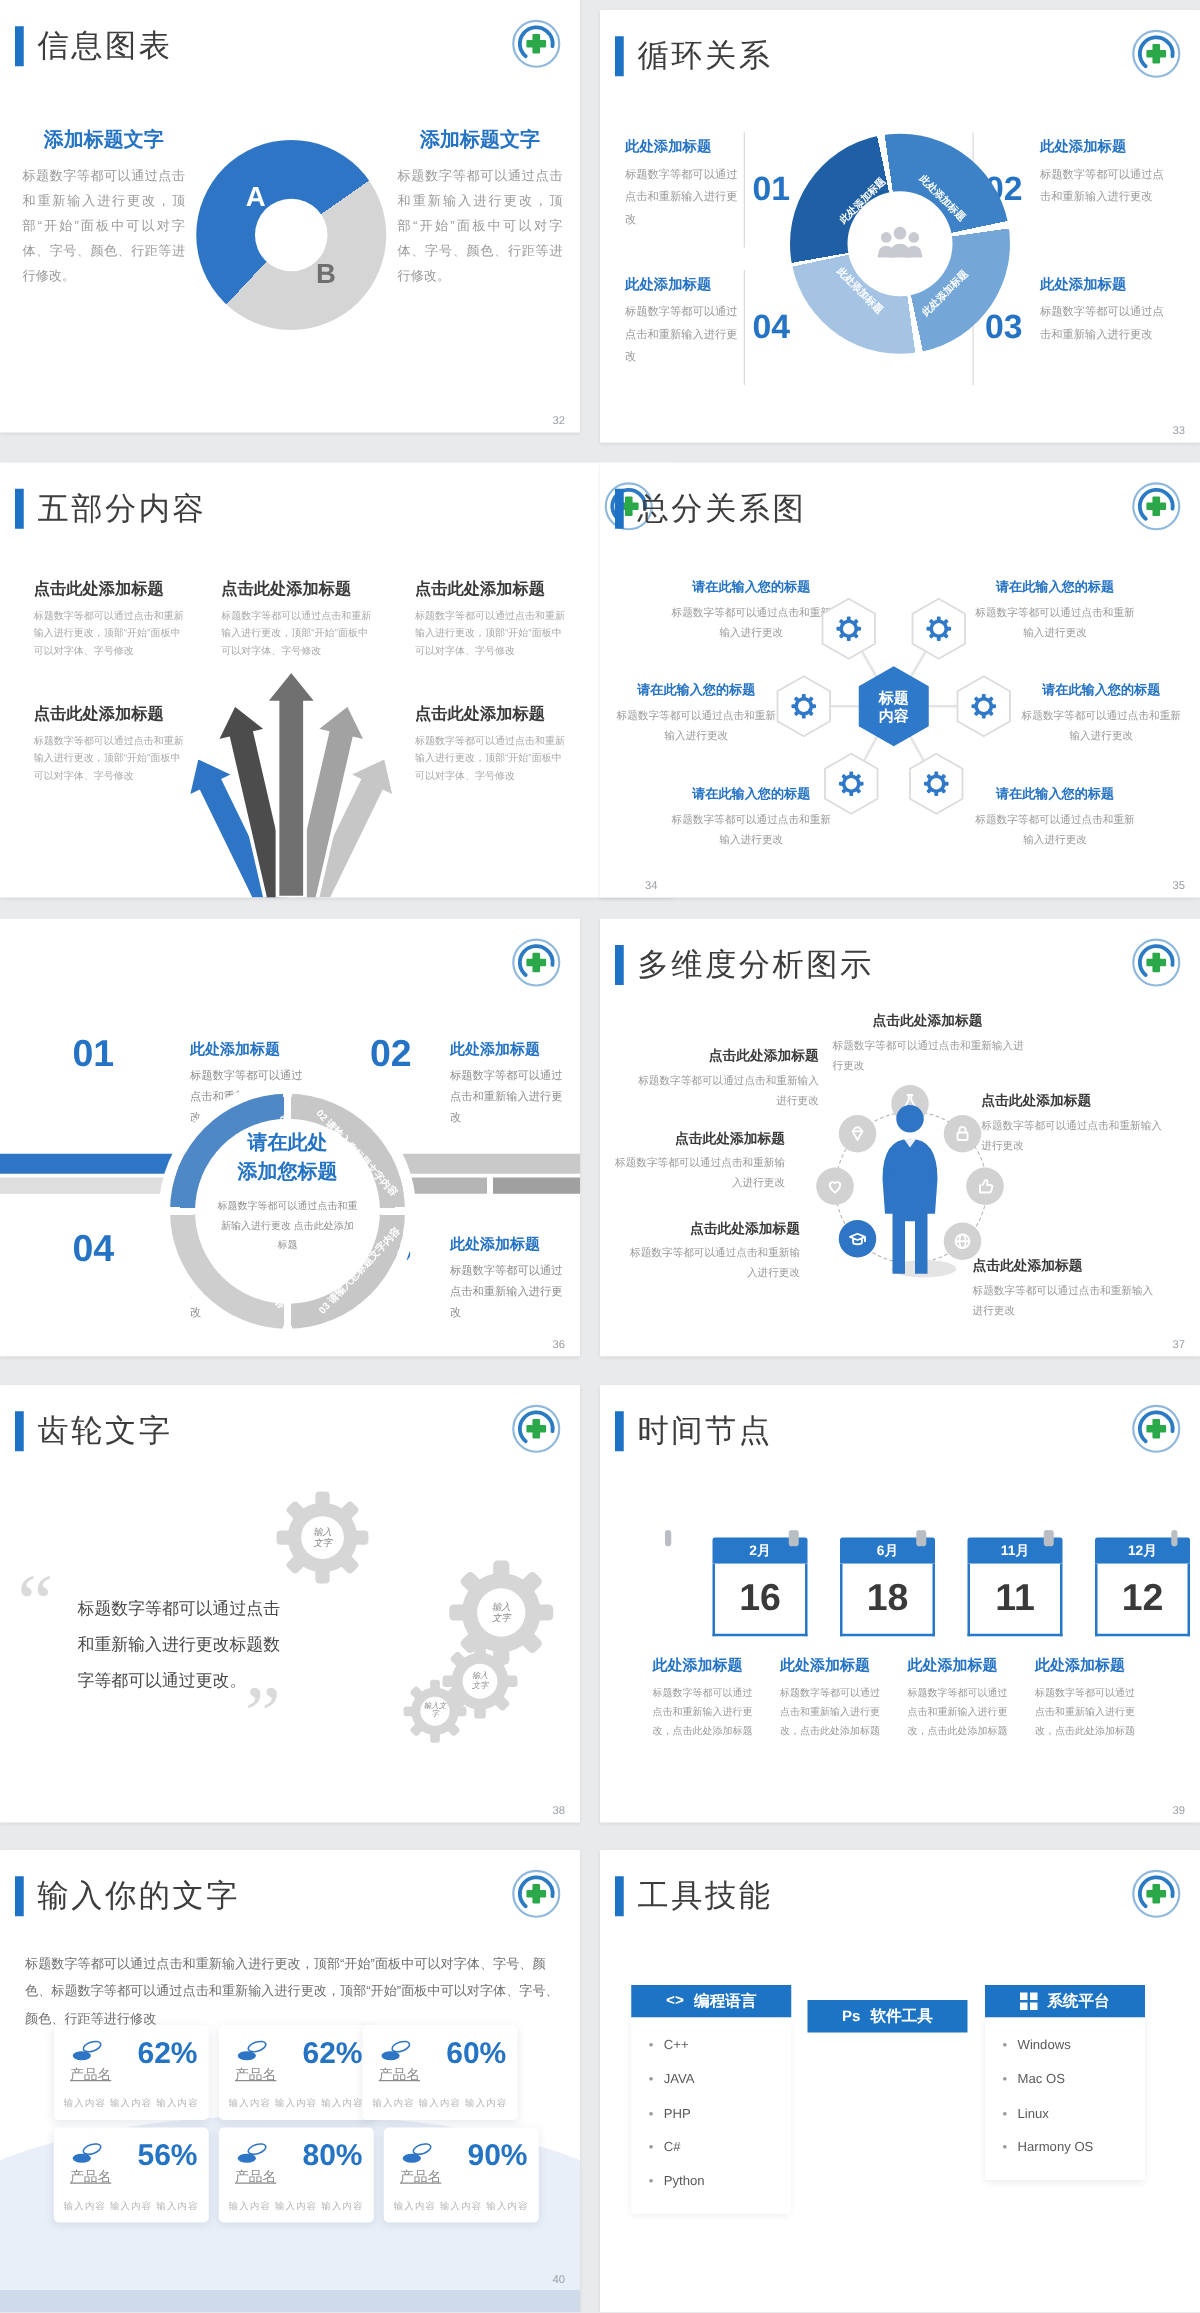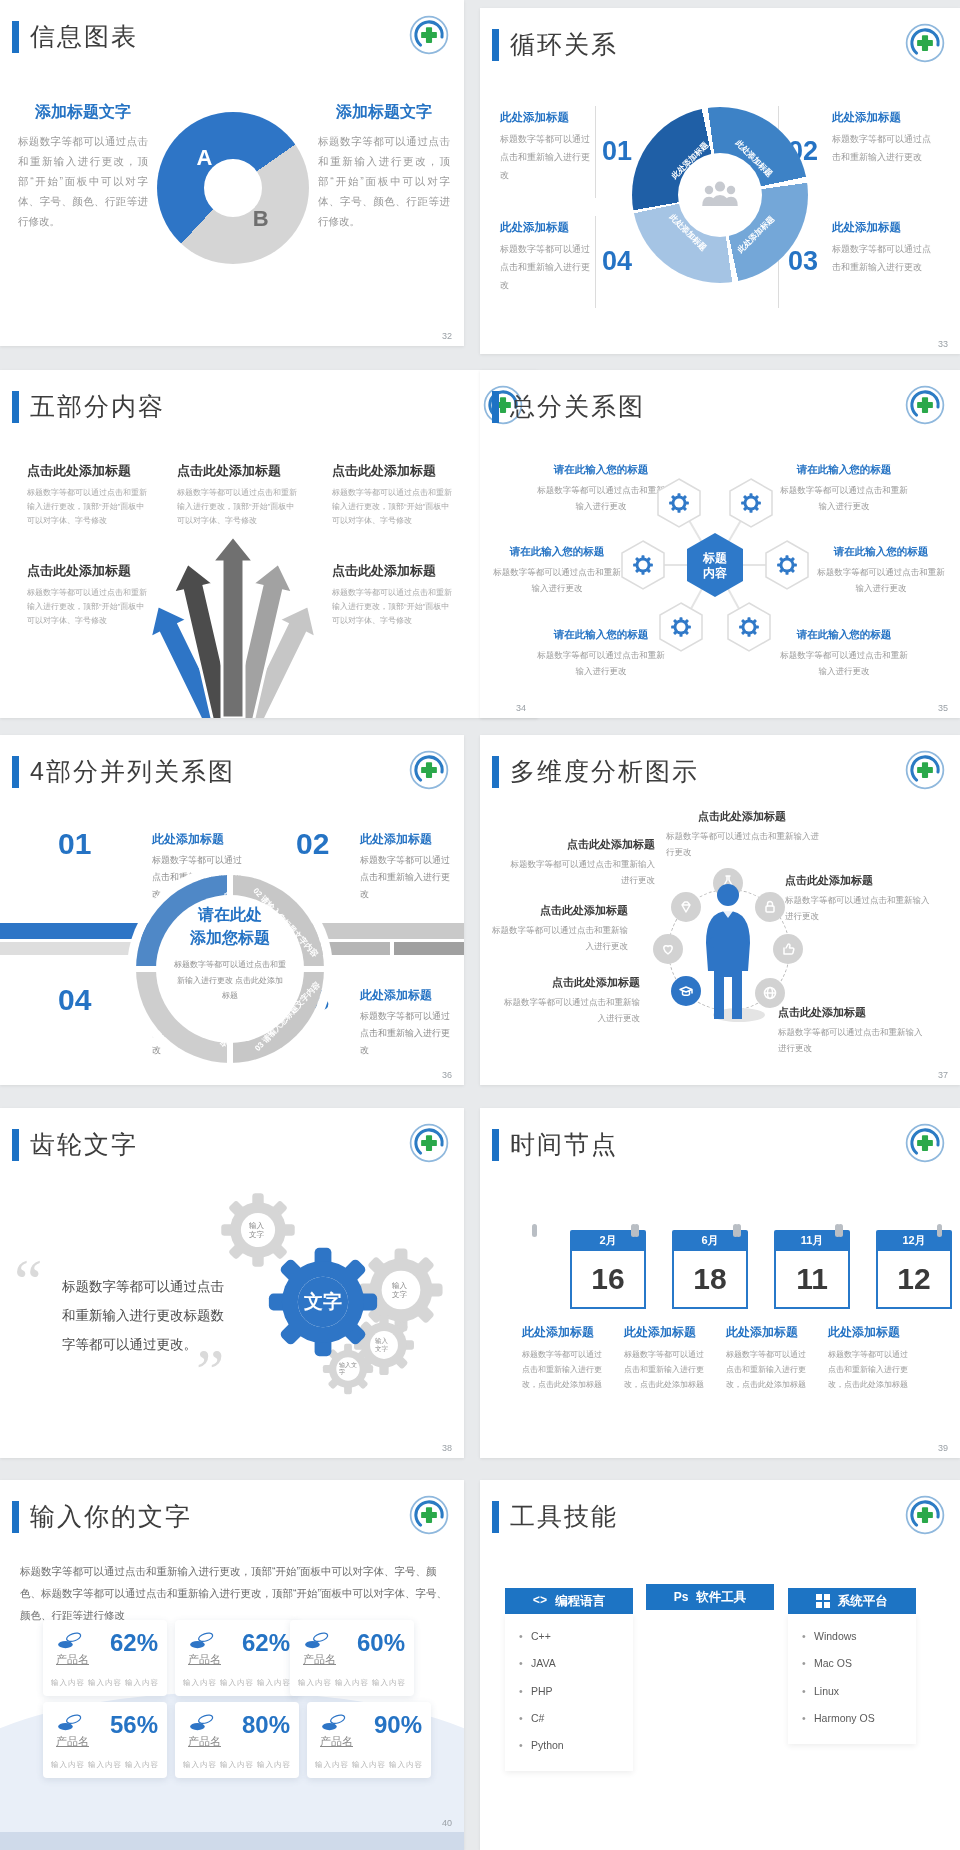--- a/index.html
+++ b/index.html
@@ -27,21 +27,21 @@
   .ring36{border-radius:50%;box-shadow:0 0 0 9px #fff;background:conic-gradient(from 0deg,#fff 0 2deg,#c7c7c7 2deg 88deg,#fff 88deg 92deg,#c7c7c7 92deg 178deg,#fff 178deg 182deg,#cecece 182deg 268deg,#fff 268deg 272deg,#4f88c7 272deg 358deg,#fff 358deg 360deg);}
   .ring36 .hole{position:absolute;inset:20px;background:#fff;border-radius:50%;}
   .hbar{position:absolute;left:0;right:0;}
   
   .ic{position:absolute;width:30px;height:30px;border-radius:50%;background:#d2d2d2;display:flex;align-items:center;justify-content:center;z-index:2;}
   .ic svg{width:16px;height:16px;stroke:#fff;fill:none;stroke-width:1.5;stroke-linecap:round;stroke-linejoin:round;}
   .dotcirc{position:absolute;border:1px dashed #b9b9b9;border-radius:50%;}
   
   .gearwrap{position:absolute;display:flex;align-items:center;justify-content:center;}
   .gearwrap svg{position:absolute;inset:0;width:100%;height:100%;}
-  .glabel{position:relative;z-index:2;font-size:7.5px;color:#8a8a8a;width:18px;line-height:1.25;}
+  .glabel{position:relative;z-index:2;font-size:7.5px;color:#8a8a8a;width:18px;text-align:center;line-height:1.25;font-style:italic;}
   .glabel.big{font-size:19px;font-weight:bold;color:#fff;width:auto;}
   .quote{font-family:"Liberation Serif","DejaVu Serif",serif;font-size:64px;color:#dadada;line-height:1;}
   
   .cal{position:absolute;width:76px;padding-left:48px;}
   .cal .mon{height:21px;background:#2778c9;color:#fff;font-size:11px;font-weight:bold;display:flex;align-items:center;justify-content:center;border-radius:2px 2px 0 0;}
   .cal .daybox{height:56px;background:#fff;border:2px solid #2778c9;border-top:none;display:flex;align-items:center;justify-content:center;font-size:30px;font-weight:bold;color:#3a3a3a;}
   .clip{position:absolute;top:-6px;width:5px;height:13px;background:#b9bec4;border-radius:2.5px;z-index:2;}
   
   .card40{position:absolute;width:124px;height:76px;background:#fff;border-radius:4px;box-shadow:0 2px 7px rgba(80,100,130,.14);z-index:2;}
   .card40 .pct{position:absolute;right:9px;top:9px;font-size:24px;font-weight:bold;color:#2573c4;}
@@ -268,24 +268,20 @@
         <use href="#gearshape" transform="translate(141 157) scale(0.17)"></use>
       </g>
       <polygon points="107,63 135,79 135,111 107,127 79,111 79,79" fill="#2e79c9"></polygon>
       <text x="107" y="92" text-anchor="middle" fill="#fff" font-size="12" font-weight="bold">标题</text>
       <text x="107" y="107" text-anchor="middle" fill="#fff" font-size="12" font-weight="bold">内容</text>
     </svg>
     <div class="pg">35</div>
   </div>
 
   <div class="slide" style="left:0;top:735px;width:464px;height:350px">
-    <div class="head">
-        <div class="bar"></div>
-      <div class="stitle">4部分并列关系图</div>
-      </div>
     <svg class="logo" viewBox="0 0 48 48">
         <use href="#logoshape"></use>
       </svg>
     <div class="hbar" style="top:188px;height:16px;background:linear-gradient(90deg,#2e75c6 0 48%,#c9c9c9 48% 100%)"></div>
     <div class="hbar" style="top:207px;height:13px;background:linear-gradient(90deg,#dedede 0 48%,#b5b5b5 48% 84%,#fff 84% 85%,#a0a0a0 85% 100%)"></div>
     <div class="num abs" style="left:58px;top:92px;font-size:30px">01</div>
     <div class="abs" style="left:152px;top:96px;width:90px">
       <div class="bh" style="font-size:12px;margin-bottom:4px">此处添加标题</div>
       <div class="body" style="font-size:9px;line-height:1.9;color:#8f8f8f">标题数字等都可以通过点击和重新输入进行更改</div>
     </div>
@@ -429,27 +425,20 @@
       <svg viewBox="-60 -60 120 120">
           <use href="#gearshape" fill="#d6d6d6"></use>
         </svg>
       <span class="glabel" style="font-size:6.5px">输入文字</span>
     </div>
     <div class="gearwrap" style="left:322px;top:235px;width:52px;height:52px">
       <svg viewBox="-60 -60 120 120">
           <use href="#gearshape" fill="#d6d6d6"></use>
         </svg>
       <span class="glabel" style="font-size:6px">输入文字</span>
-    </div>
-    <div class="gearwrap" style="left:267px;top:138px;width:112px;height:112px">
-      <svg viewBox="-60 -60 120 120">
-          <use href="#gearshape" fill="#2e75c6"></use>
-          <circle r="27" fill="#2e75c6"></circle>
-        </svg>
-      <span class="glabel big">文字</span>
     </div>
     <div class="pg">38</div>
   </div>
 
   <div class="slide" style="left:480px;top:1108px;width:480px;height:350px">
     <div class="head">
         <div class="bar"></div>
       <div class="stitle">时间节点</div>
       </div>
     <svg class="logo" viewBox="0 0 48 48">
@@ -598,21 +587,21 @@
       <div class="clist">
           <ul>
         <li>C++</li>
         <li>JAVA</li>
         <li>PHP</li>
         <li>C#</li>
         <li>Python</li>
       </ul>
         </div>
     </div>
-    <div class="col41" style="left:166px;top:104px">
+    <div class="col41" style="left:166px;top:120px">
       <div class="chead">
           <span style="font-size:12px;font-weight:bold">Ps</span>
         <span>软件工具</span>
         </div>
     </div>
     <div class="col41" style="left:308px;top:108px">
       <div class="chead">
           <span class="winic">
             <span></span>
             <span></span>

